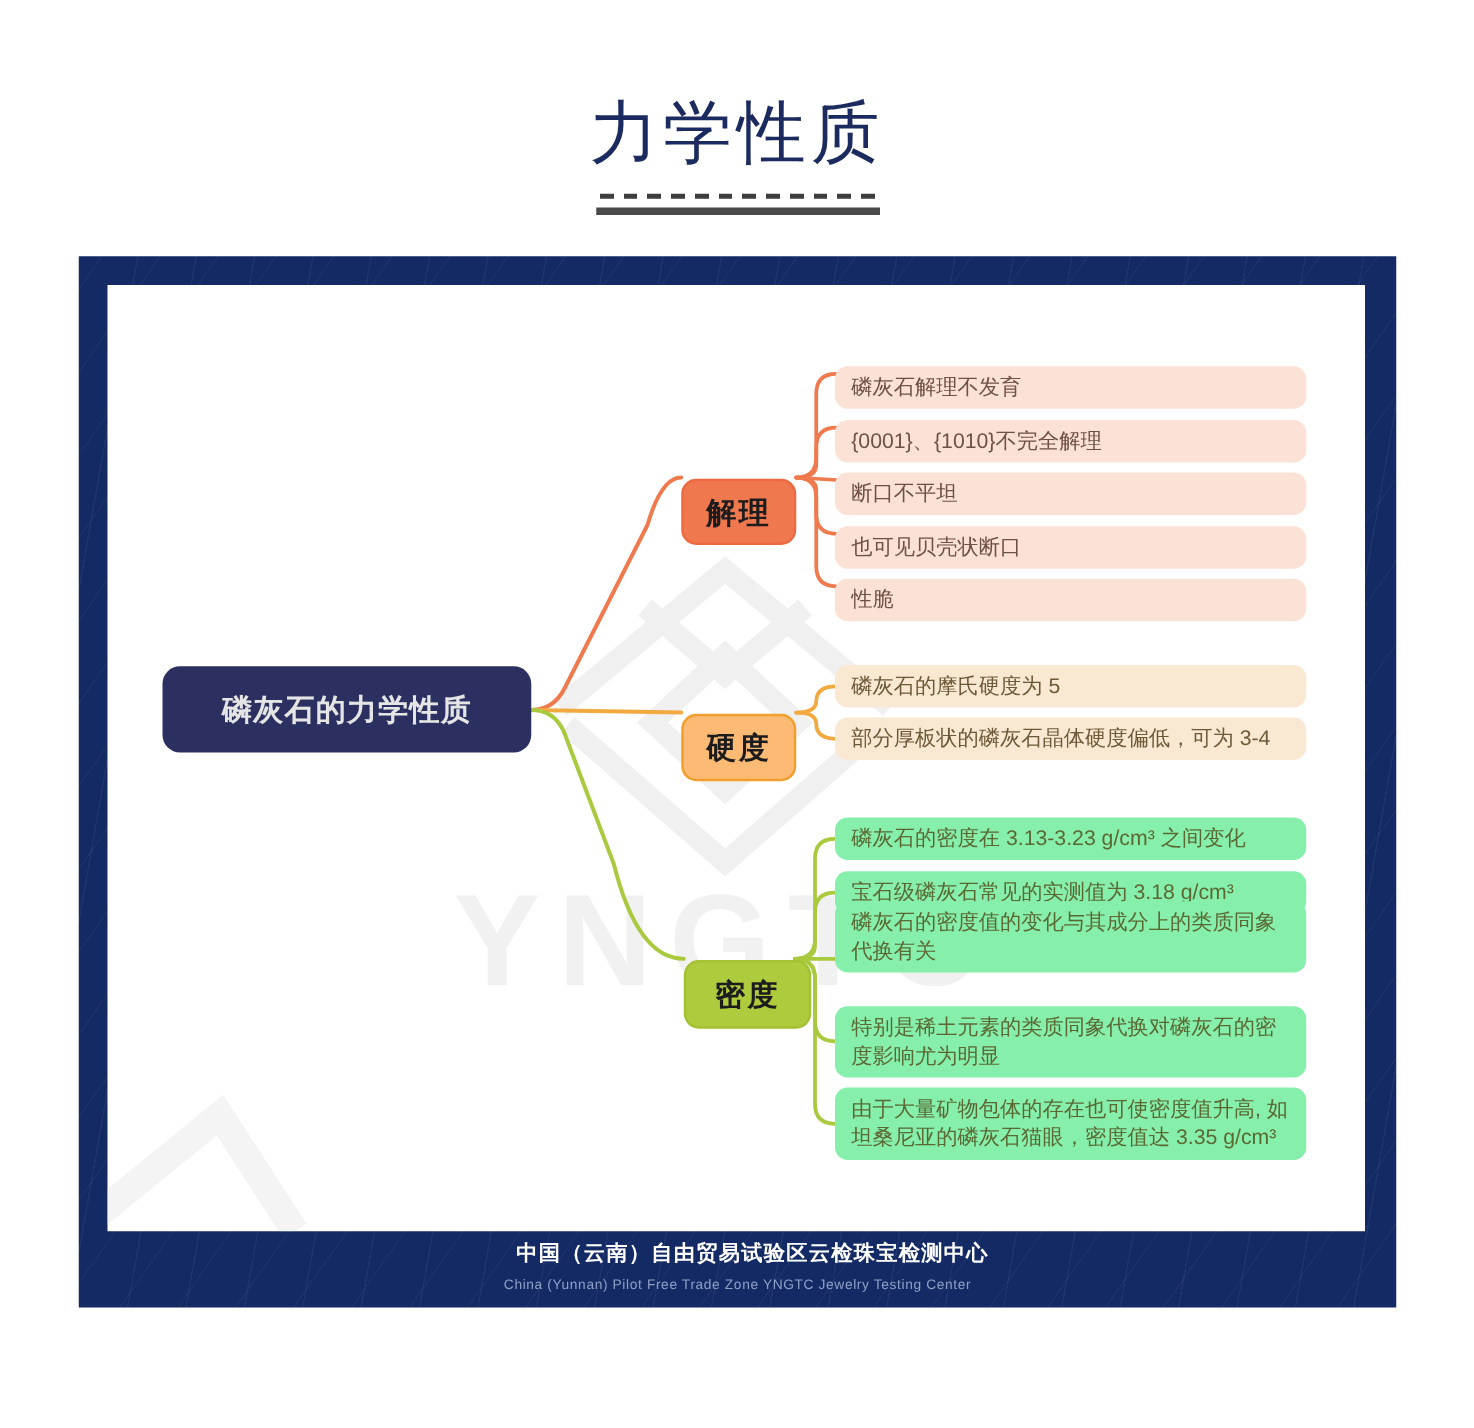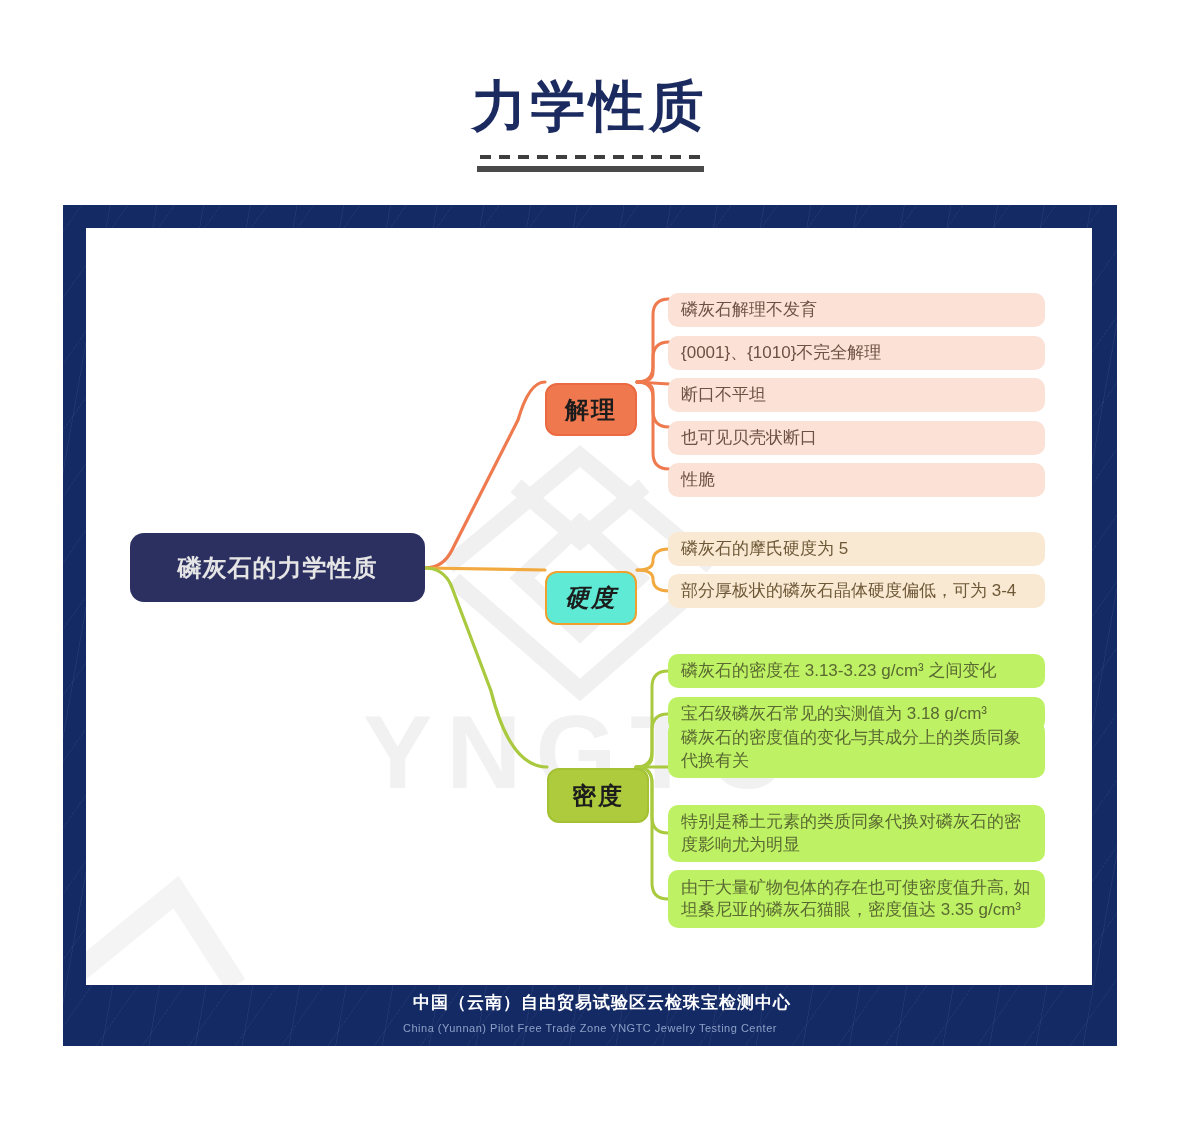--- a/index.html
+++ b/index.html
@@ -8,21 +8,21 @@
     width:1179px; height:1142px;
     position:relative;
     font-family:"Liberation Sans", sans-serif;
     overflow:hidden;
   }
 
   
   .page-title {
     position:absolute; top:70px; left:0; width:100%;
     text-align:center;
-    font-size:55px; font-weight:700; color:#1C2B5F;
+    font-size:55px; font-weight:400; color:#1C2B5F;
     letter-spacing:4px;
   }
   .title-underline { position:absolute; top:155px; left:477px; width:227px; }
   .dash-row {
     height:4px; width:222px; margin-left:3px;
     background:repeating-linear-gradient(90deg,#3E3E3E 0 11px, transparent 11px 19px);
   }
   .solid-row { height:6px; width:227px; margin-top:7px; background:#4A4A4A; }
 
   
@@ -49,31 +49,31 @@
     position:absolute; display:flex; align-items:center; justify-content:center;
     font-weight:bold;
   }
   .root-node {
     left:44px; top:305px; width:295px; height:69px;
     background:#2B3060; color:#e5e5e5;
     border-radius:14px; font-size:24px; letter-spacing:1px;
   }
   .branch-node { border-radius:12px; font-size:24px; color:#1c1c1c; letter-spacing:2px;margin-top:28px; }
   .bn-cleavage { left:459px; top:127px; width:92px; height:53px; background:#F0784F; border:2px solid #EB6A41; }
-  .bn-hardness { left:459px; top:315px; width:92px; height:54px; background:#5eead4; border:2px solid #EFA02F;font-style:italic; }
+  .bn-hardness { left:459px; top:315px; width:92px; height:54px; background:#fdba74; border:2px solid #EFA02F; }
   .bn-density  { left:461px; top:512px; width:102px; height:55px; background:#AECB3E; border:2px solid #A3C133; }
 
   .leaf {
     position:absolute; left:582px; width:377px; height:34px;
     border-radius:10px; font-size:17px; line-height:1.32;
     display:flex; align-items:center; padding:4px 13px;
   }
   .leaf-a { background:#FBE1D6; color:#6F5044;margin-top:11px; }
   .leaf-b { background:#FAE9D2; color:#6D5837; }
-  .leaf-c { background:#bef264; color:#5A6932; }
+  .leaf-c { background:#86efac; color:#5A6932; }
 </style>
 </head>
 <body>
 
 <h1 class="page-title">力学性质</h1>
 <div class="title-underline">
   <div class="dash-row"></div>
   <div class="solid-row"></div>
 </div>
 

